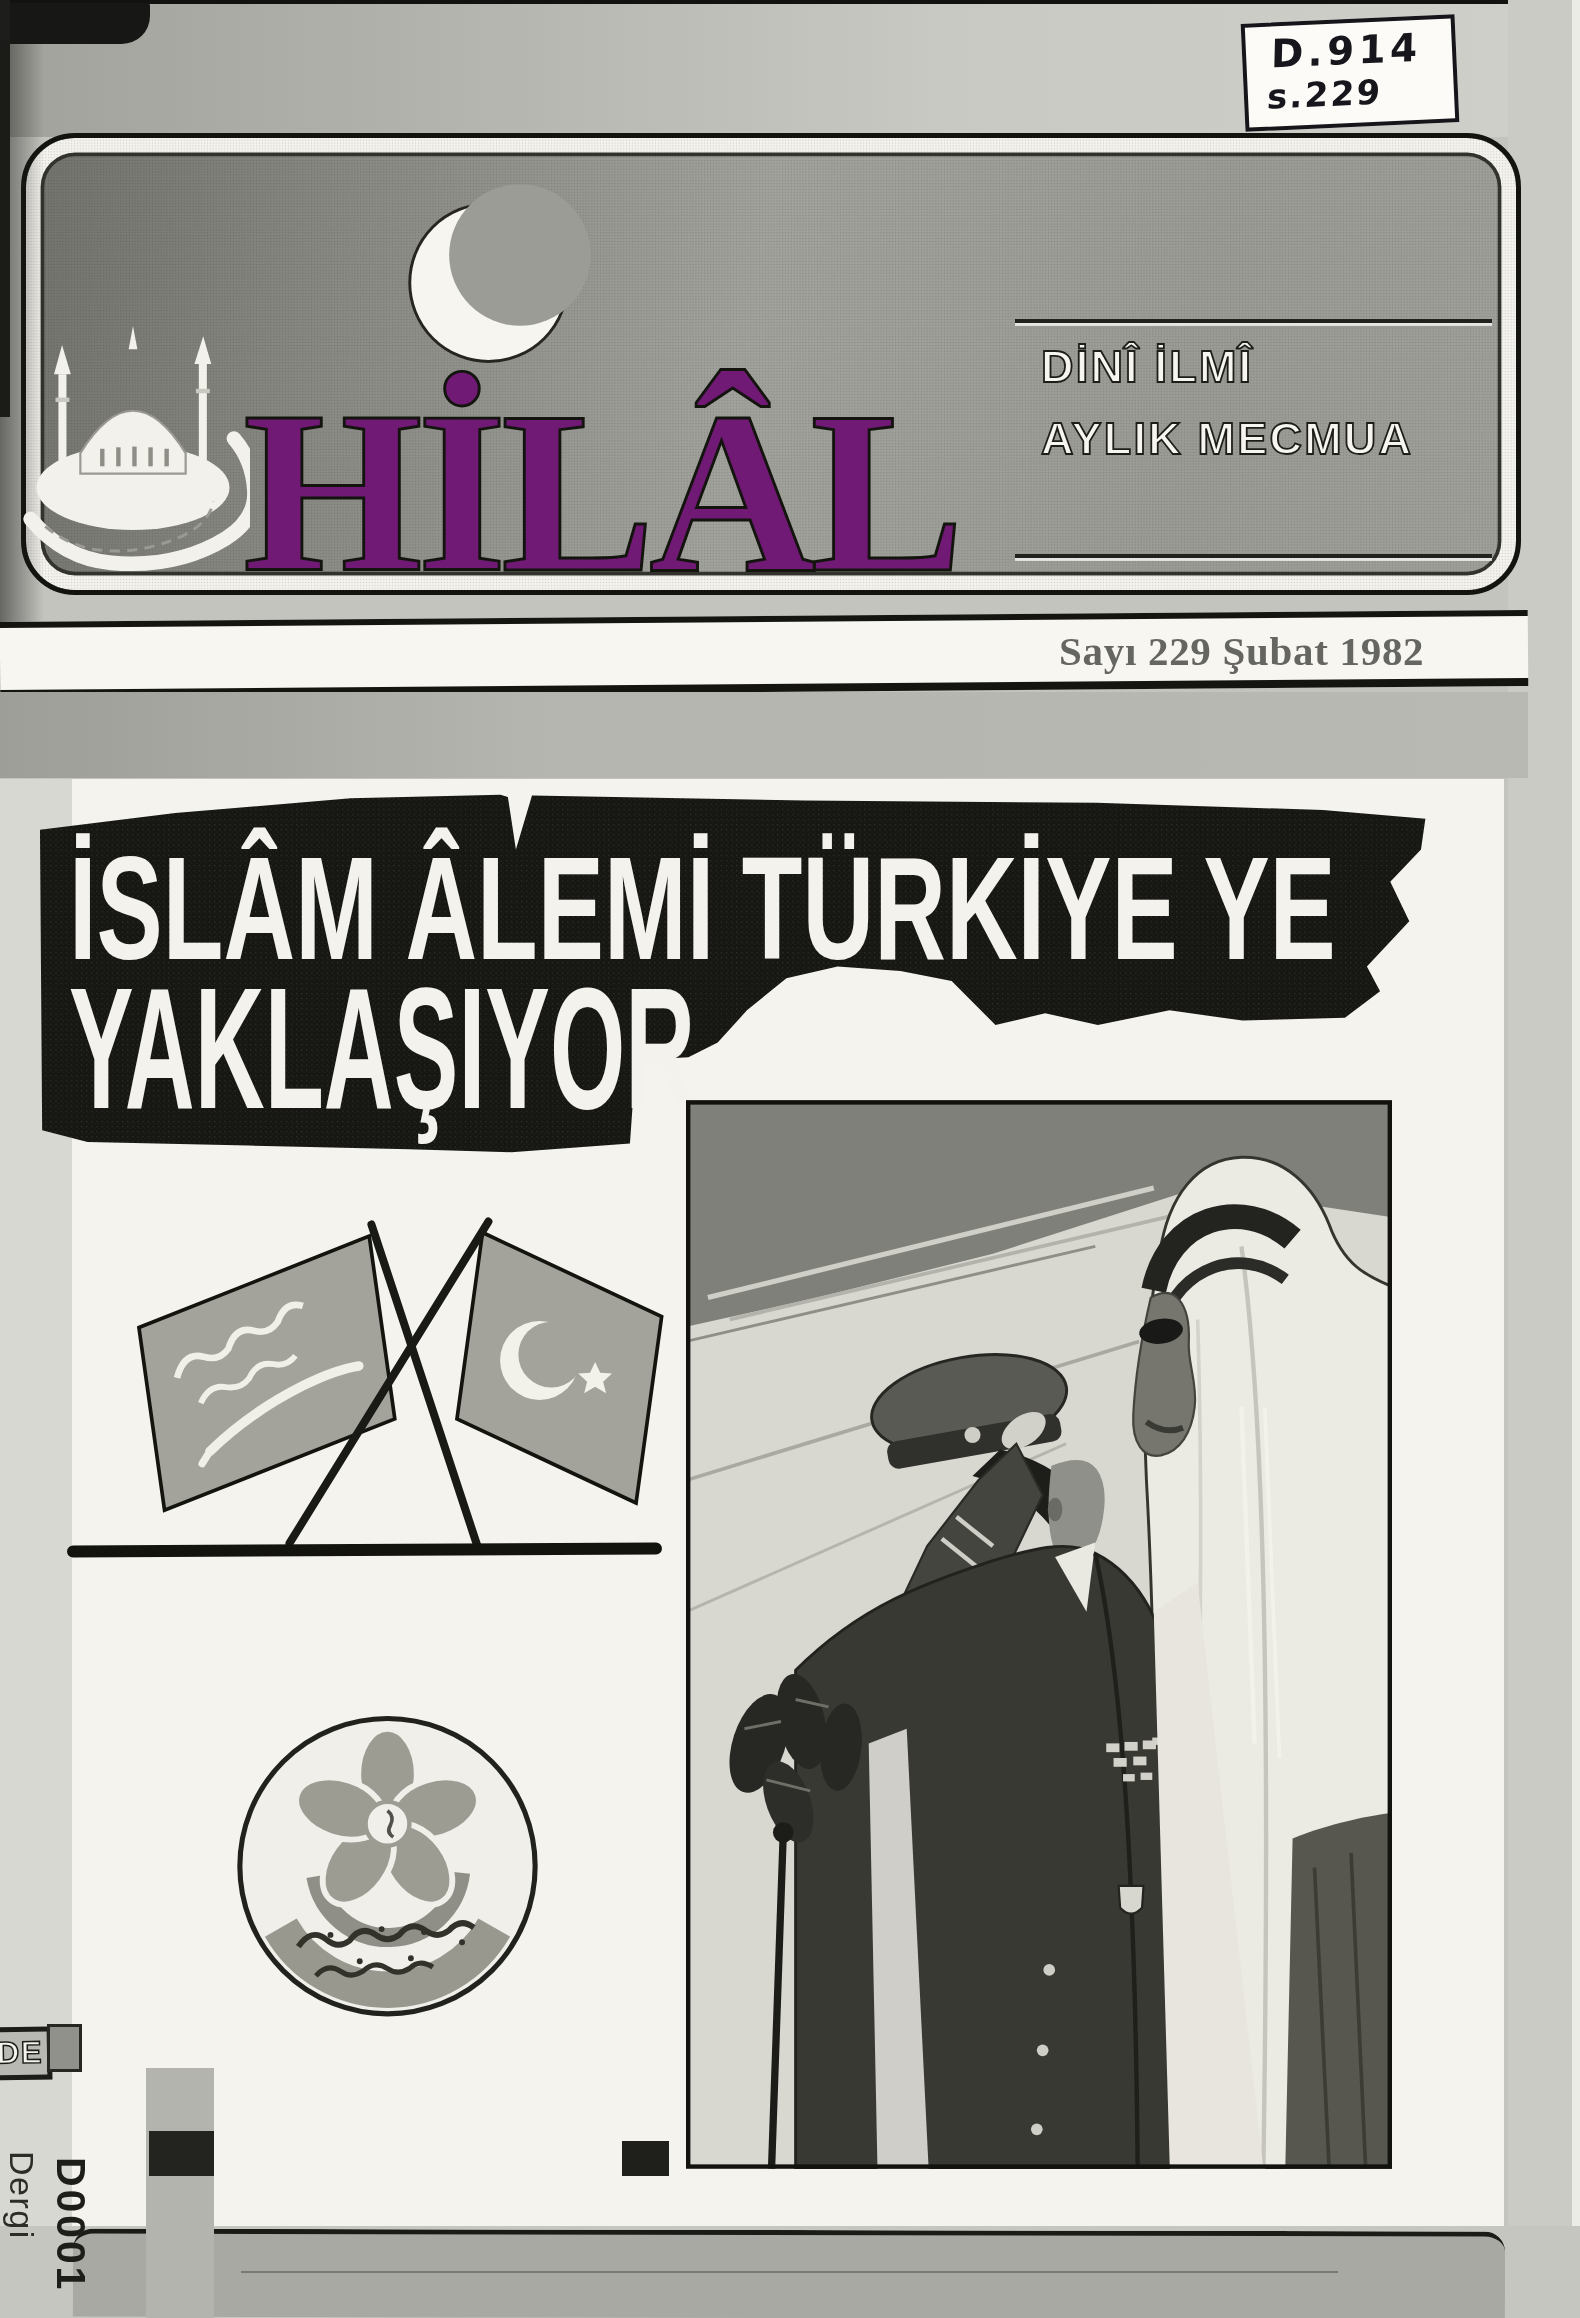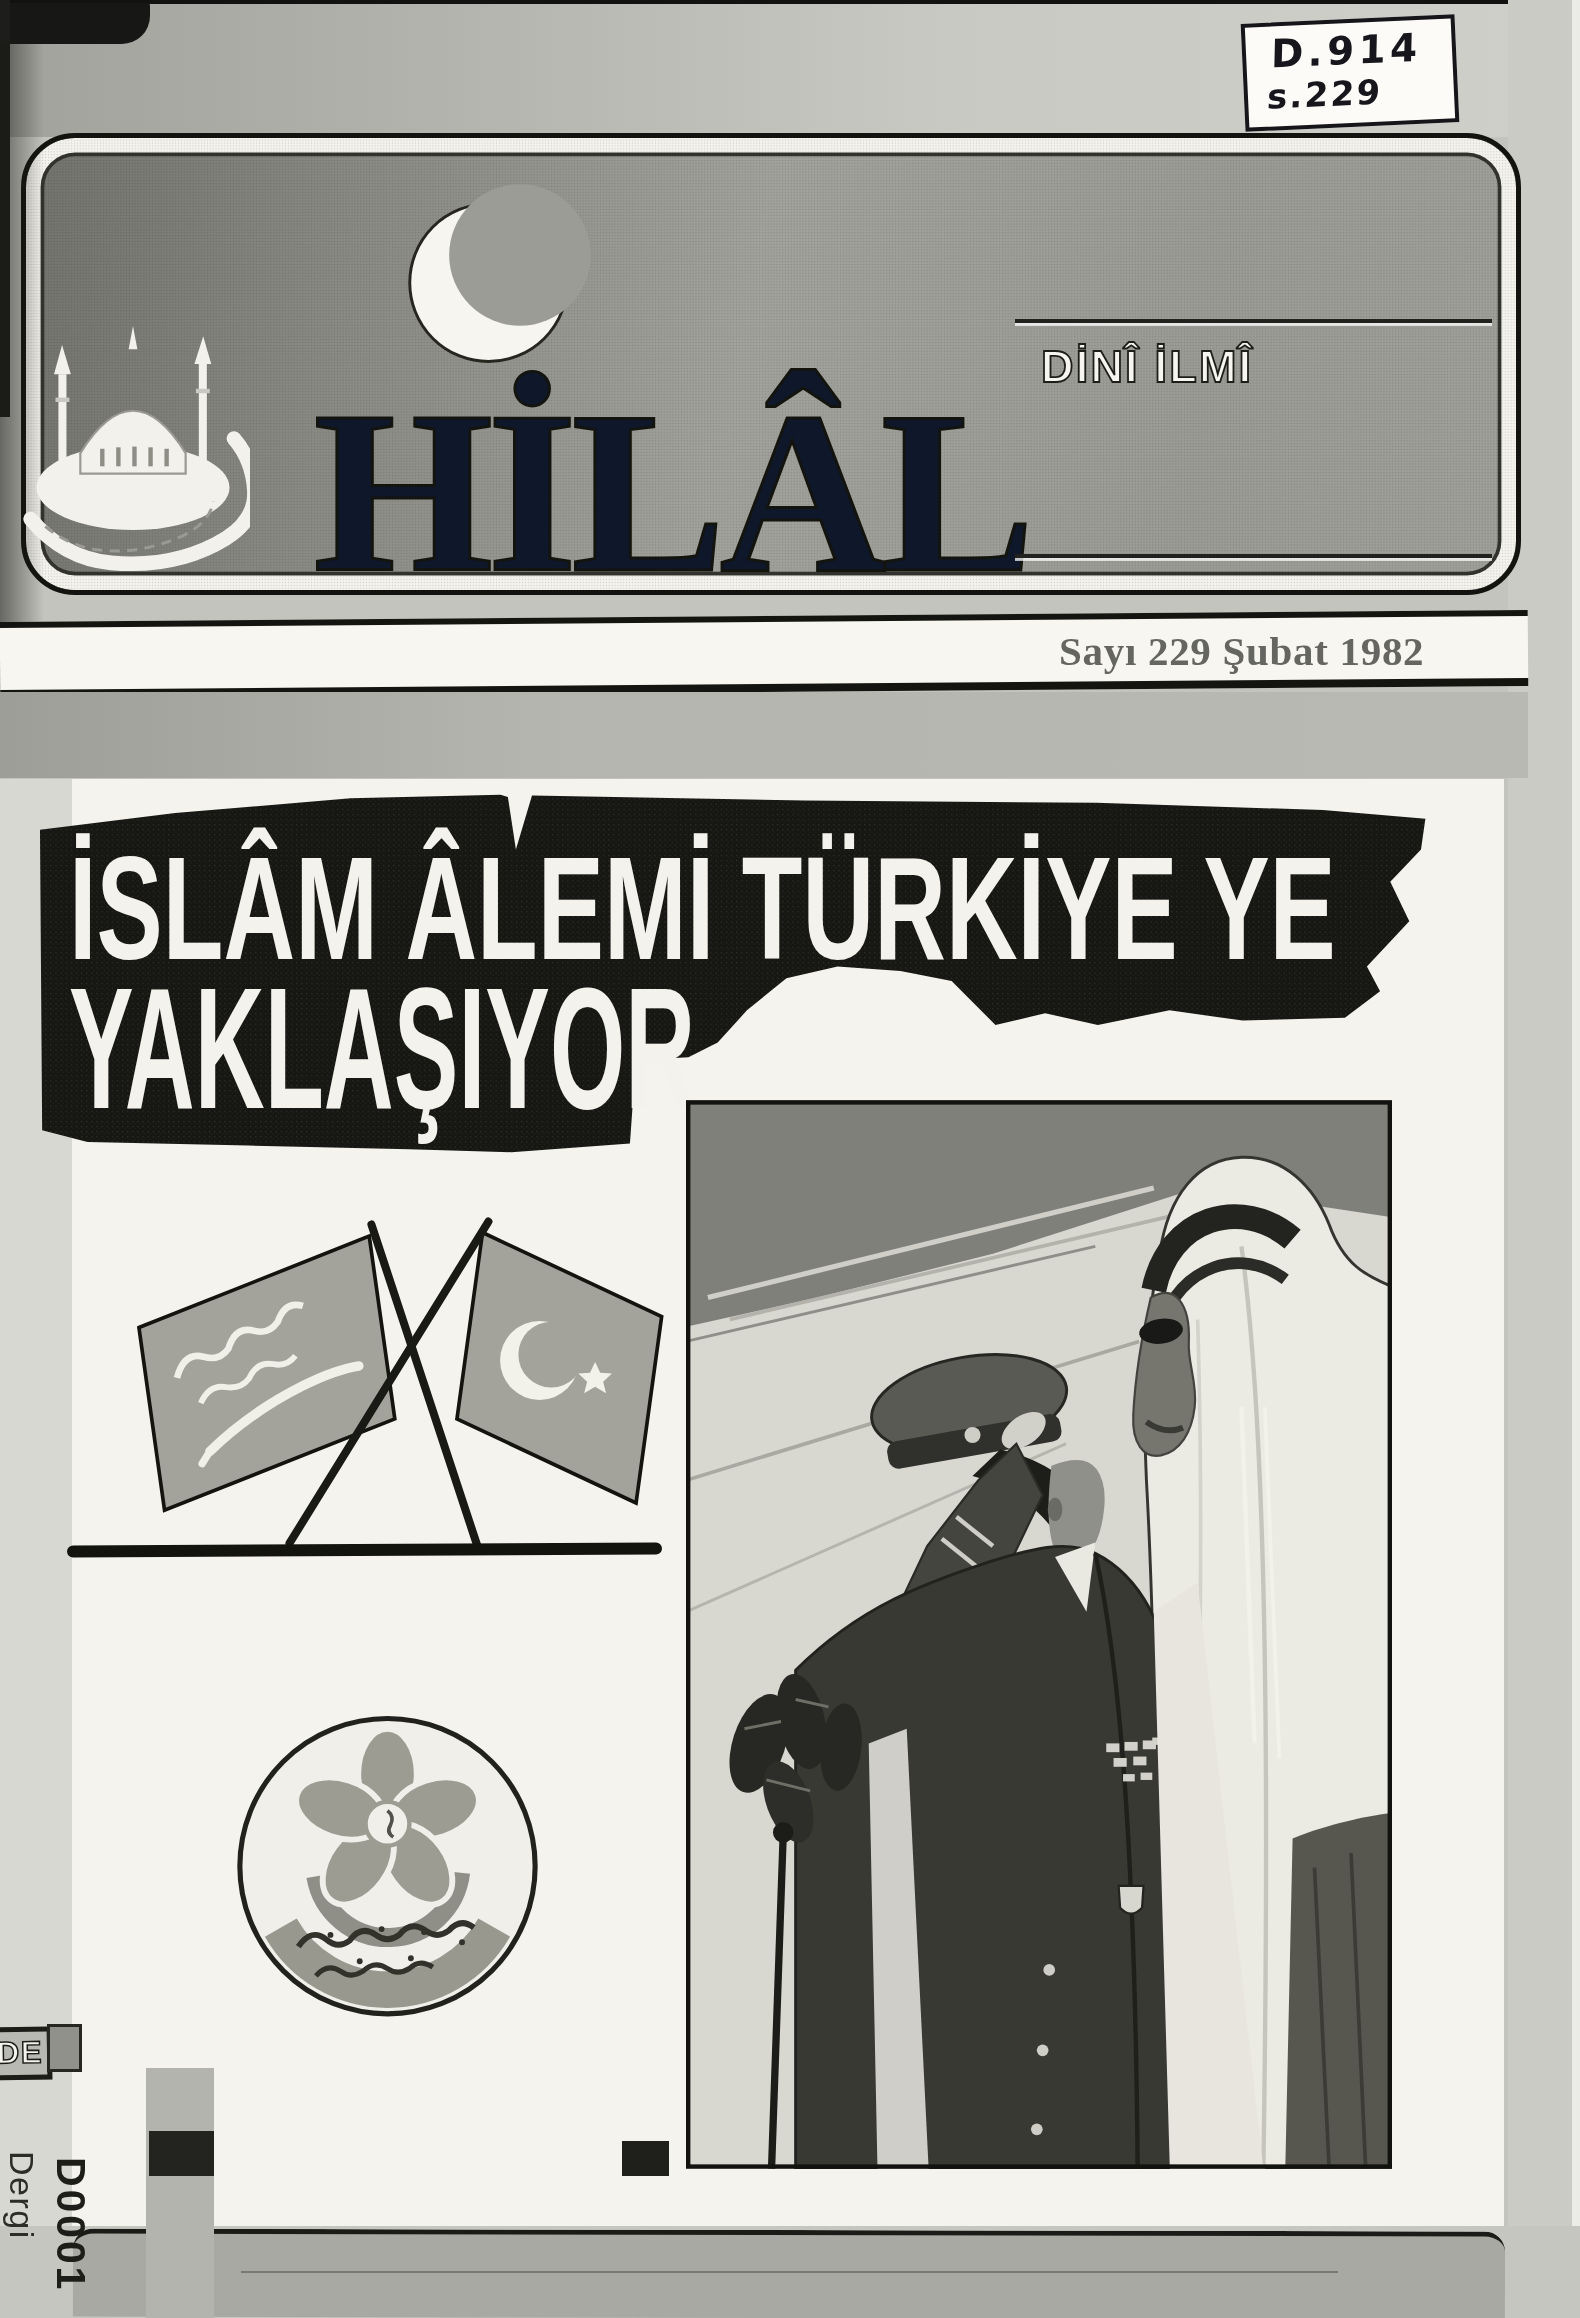--- a/index.html
+++ b/index.html
@@ -37,21 +37,21 @@
   #masthead-panel{
     left:20.5px;top:133px;width:1500px;height:462px;box-sizing:border-box;
     border:5.1px solid #131310;border-radius:54px;
     box-shadow:inset 0 0 0 14.6px #f4f3ee, inset 0 0 0 18.3px #34342f;
     background:linear-gradient(100deg,#72726d 0%,#8a8a85 22%,#a2a29d 48%,#9b9b96 78%,#a0a09b 100%);
   }
   #masthead-texture{left:20.5px;top:133px;width:1500px;height:462px;border-radius:54px;}
   #magazine-title{
     left:243px;top:401px;width:786px;height:190px;
     font-family:"Liberation Serif",serif;font-weight:700;font-size:231px;line-height:183px;
-    color:#0f172a;-webkit-text-stroke:2.9px #14140f;letter-spacing:-5.8px;white-space:nowrap;text-align:right;
+    color:#701a75;-webkit-text-stroke:2.9px #14140f;letter-spacing:-5.8px;white-space:nowrap;
   }
   .sub-rule{width:477px;height:4.4px;background:#21211d;box-shadow:0 2.9px 0 rgba(255,255,255,.75);}
   #sub-rule-top{left:1015px;top:319px;}
   #sub-rule-bottom{left:1015px;top:554px;}
   #masthead-subtitle{left:1041px;top:331px;width:468px;
     font-size:45px;font-weight:700;letter-spacing:2.2px;line-height:72px;
     color:#f6f5f0;-webkit-text-stroke:1.8px #1d1d19;white-space:nowrap;}
 
   
   #address-bar{
@@ -141,20 +141,21 @@
 
   <svg class="abs" style="left:401px;top:145px" width="197" height="271" viewBox="0 0 270 370">
     <circle cx="120" cy="188" r="108" fill="#f6f5f0" stroke="#26261f" stroke-width="4"></circle>
     <circle cx="163" cy="150" r="97" fill="#9c9c97"></circle>
   </svg>
 
   <div id="magazine-title" class="abs">HİLÂL</div>
   <div id="sub-rule-top" class="abs sub-rule"></div>
   <div id="masthead-subtitle" class="abs">
     <div>DİNÎ İLMÎ</div>
+    <div>AYLIK MECMUA</div>
   </div>
   <div id="sub-rule-bottom" class="abs sub-rule"></div>
 
   <div id="address-bar" class="abs"></div>
   <div id="issue-text" class="abs">Sayı 229 Şubat 1982</div>
   <div id="texture-band" class="abs dots"></div>
 
   <div id="cover-paper" class="abs"></div>
   <div id="left-margin" class="abs dots2"></div>
 

